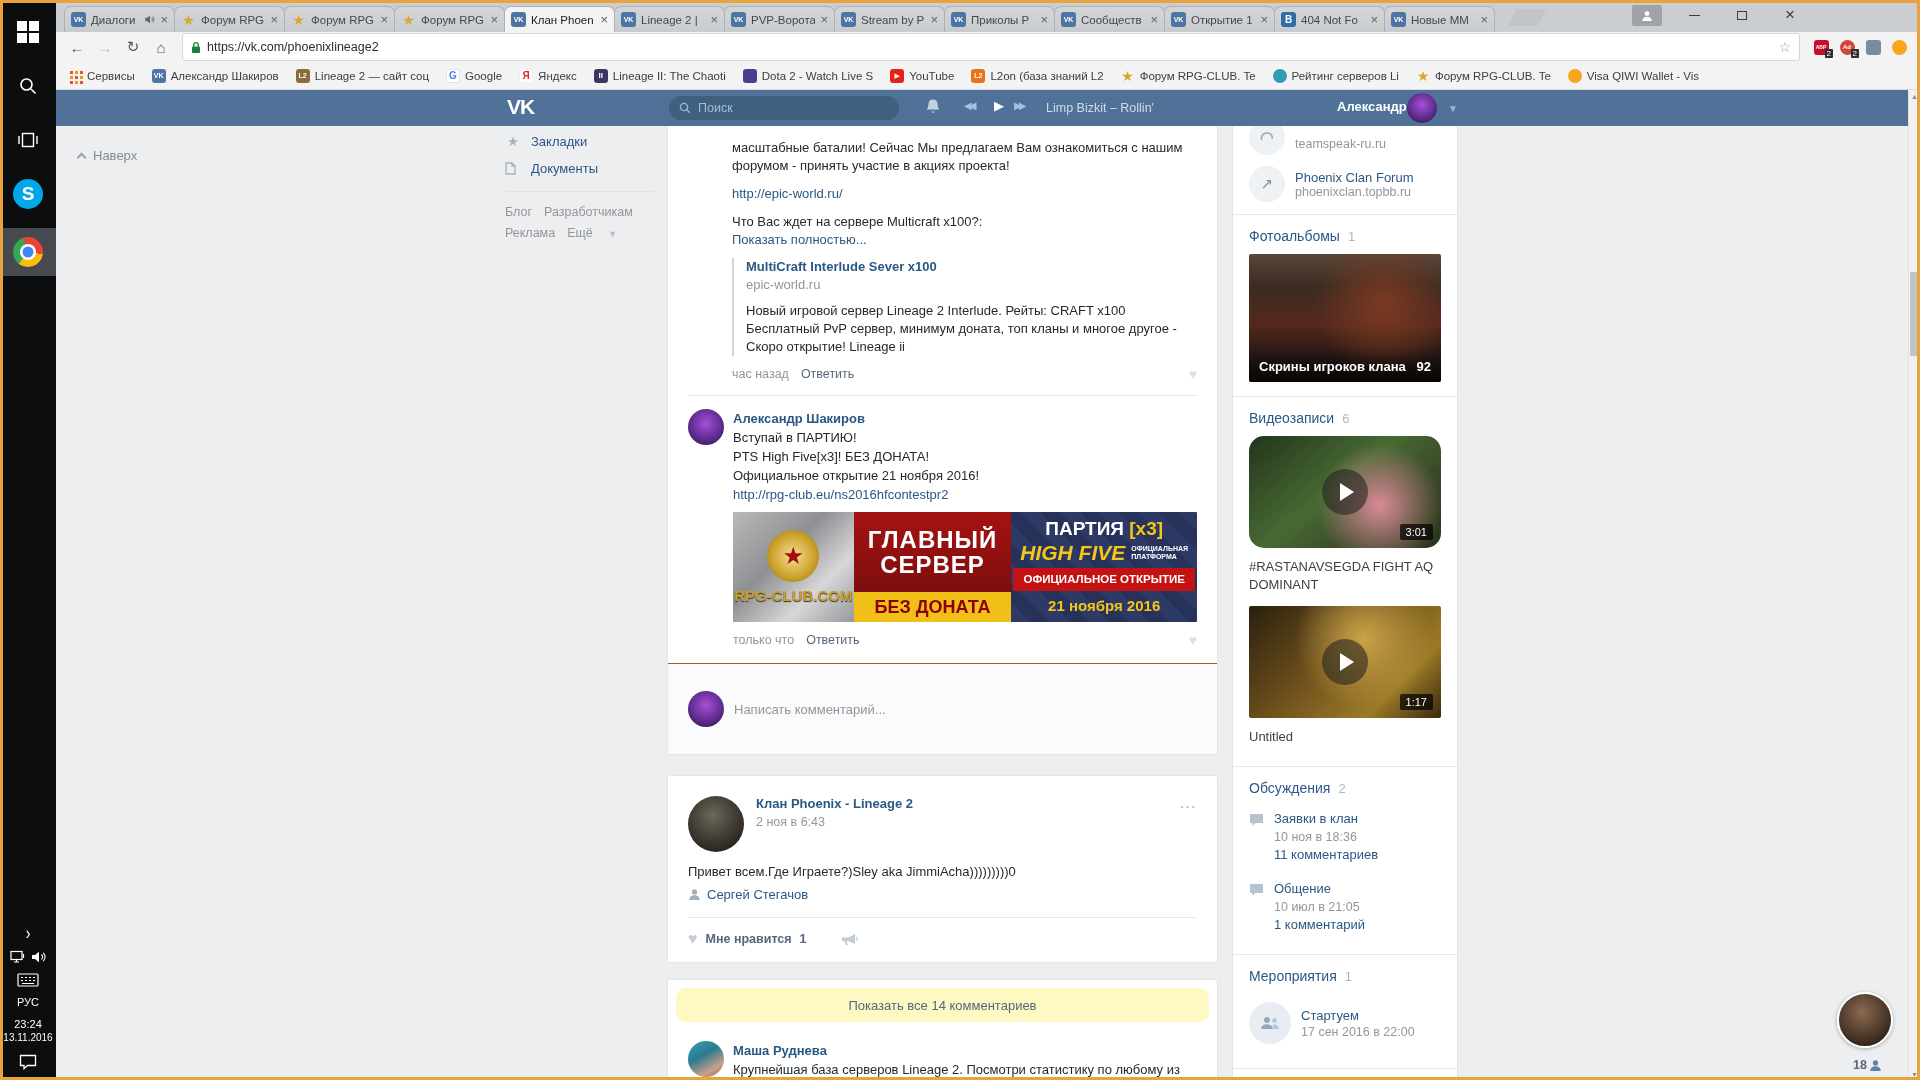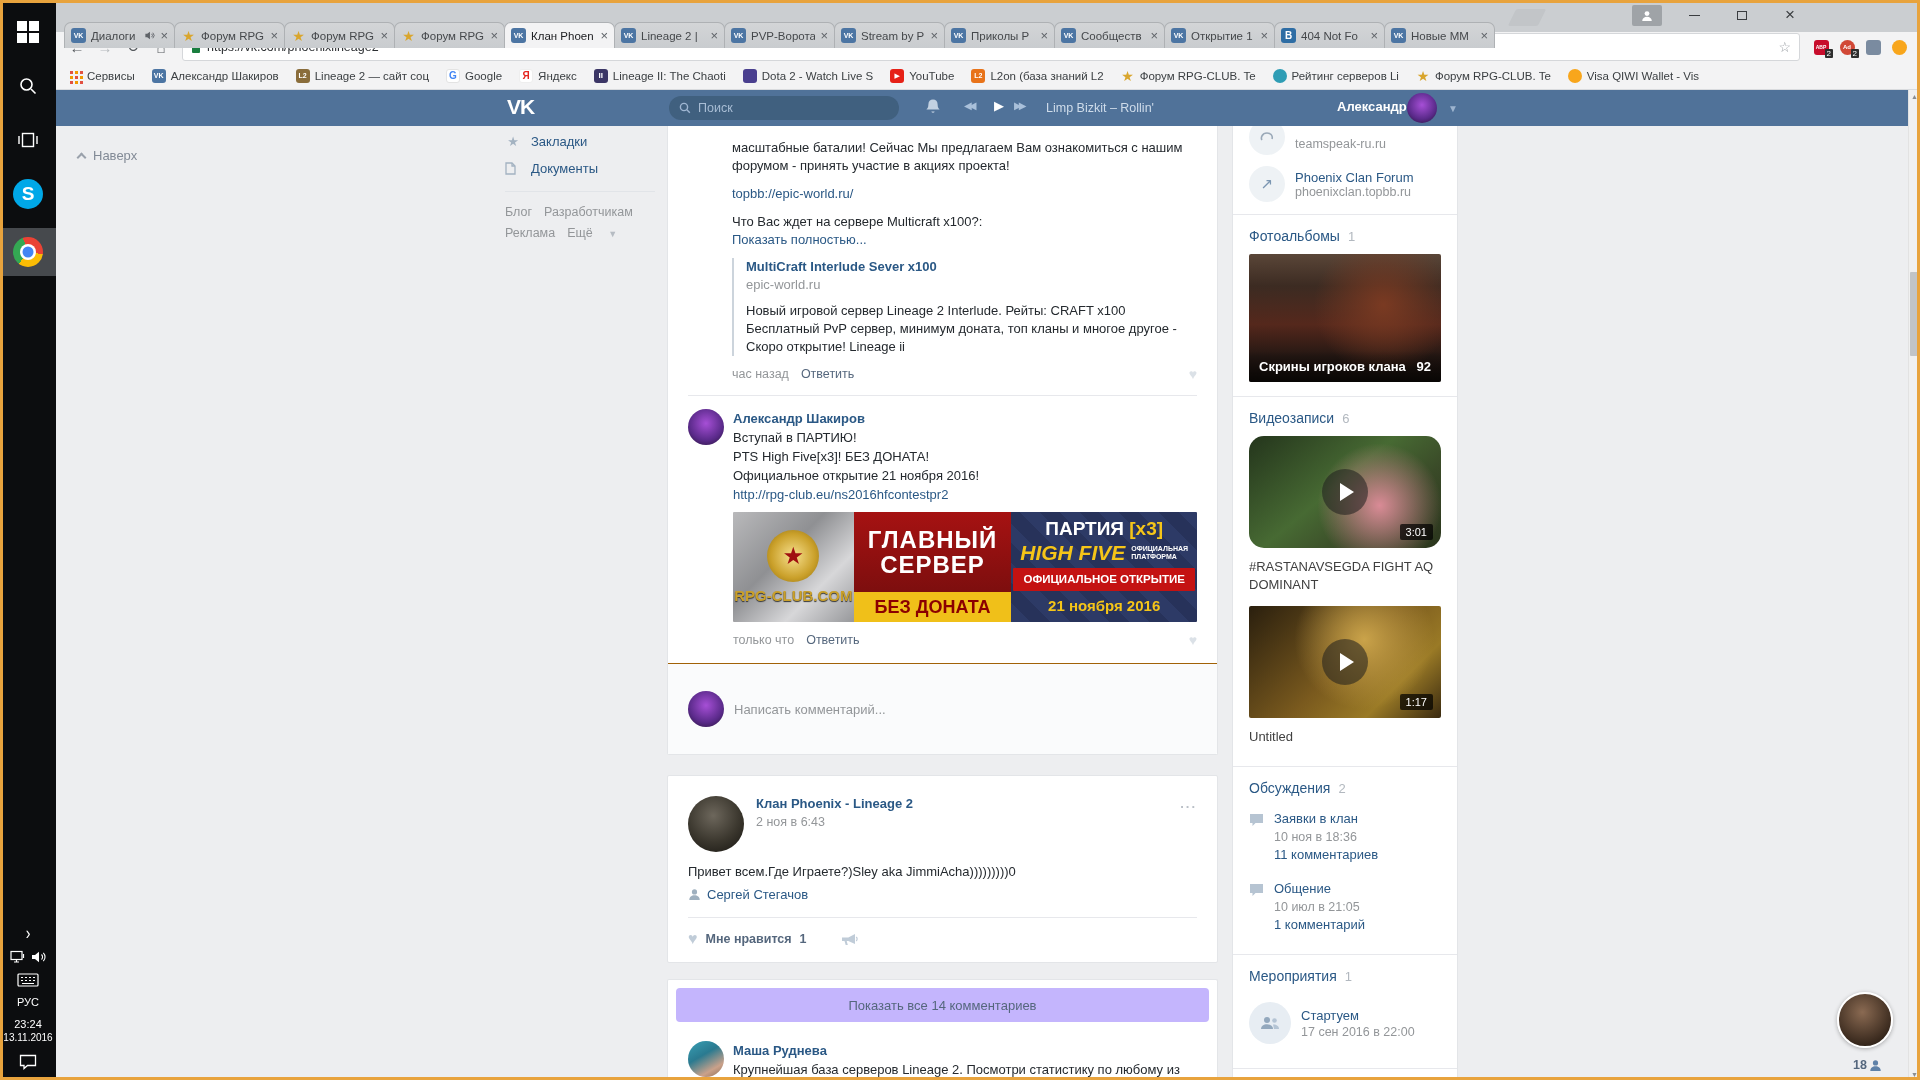--- a/index.html
+++ b/index.html
@@ -25,21 +25,21 @@
   .tb-bottom{display:flex;flex-direction:column;align-items:center;gap:9px;padding-bottom:10px;color:#fff;}
   .tb-chev{font-size:14px;color:#fff;transform:scaleY(1.3);}
   .tb-row{display:flex;gap:5px;align-items:center;}
   .tb-lang{font-size:11px;color:#fff;}
   .tb-clock{font-size:11px;line-height:14px;text-align:center;color:#fff;}
   .tb-clock .d{font-size:10px;}
 
   
   .browser{position:absolute;left:56px;top:0;right:0;bottom:0;}
   .tabstrip{height:32px;background:#cbced1;position:relative;}
-  .tabs{position:absolute;left:8px;top:22px;display:flex;height:26px;}
+  .tabs{position:absolute;left:8px;top:6px;display:flex;height:26px;}
   .tab{width:111px;display:flex;align-items:center;gap:5px;padding:0 6px;font-size:11.5px;color:#45484b;
     background:linear-gradient(#d3d5d7,#c9cccf);border:1px solid #aeb1b4;border-bottom:none;
     border-radius:7px 7px 0 0;margin-right:-1px;position:relative;}
   .tab[data-active="true"]{background:#f3f3f4;color:#202124;z-index:3;}
   .tab-title{flex:1;white-space:nowrap;overflow:hidden;}
   .tab-close{color:#5f6368;font-size:13px;line-height:1;}
   .fav{width:15px;height:15px;border-radius:3px;flex:none;display:inline-flex;align-items:center;
     justify-content:center;color:#fff;font-weight:bold;position:relative;}
   .fav[data-icon="vk"]{background:#4c75a3;}
   .fav[data-icon="vk"]::before{content:"VK";font-size:7px;}
@@ -171,21 +171,21 @@
   .pdate{color:#939699;font-size:12.5px;margin-top:4px;}
   .pdots{margin-left:auto;color:#b9bfc6;font-weight:bold;letter-spacing:2px;}
   .ptext{margin-top:12px;}
   .signed{margin-top:8px;display:flex;align-items:center;gap:6px;}
   .likes{border-top:1px solid #e7e8ec;margin-top:15px;padding:12px 0 14px;display:flex;align-items:center;
     gap:8px;color:#55677d;font-size:12.5px;font-weight:bold;}
   .likes .heart{color:#c0ccd8;font-size:16px;font-weight:normal;}
   .likes .mega{margin-left:26px;}
 
   .card.cmts{margin-top:16px;padding:8px 8px 0;border-bottom:none;}
-  .showall{background:#c4b5fd;border-radius:4px;height:34px;display:flex;align-items:center;
+  .showall{background:#fef9c3;border-radius:10px;height:34px;display:flex;align-items:center;
     justify-content:center;color:#55677d;}
   .cmts .comment{border-top:none;margin:6px 12px 0;}
   .masha{background:linear-gradient(150deg,#39a0b5 0%,#2a7a90 40%,#caa18a 75%,#8a6a52 100%);}
 
   
   .vksb{position:absolute;left:1176px;top:0;width:226px;font-size:13px;}
   .sb-card{background:#fff;border:1px solid #e3e5e8;border-top:none;padding:0 16px;overflow:hidden;}
   .sb-link{display:flex;gap:10px;align-items:center;padding:7px 0 4px;}
   .sb-link .circ{width:36px;height:36px;border-radius:50%;background:#eef2f5;flex:none;
     display:flex;align-items:center;justify-content:center;color:#7b96b2;font-size:15px;}
@@ -555,21 +555,21 @@
           </div>
         </div>
       </div>
 
       <div class="feed">
 
         <div class="card first">
           <div class="col">
             <div>масштабные баталии! Сейчас Мы предлагаем Вам ознакомиться с нашим форумом - принять участие в акциях проекта!</div>
             <div class="gap10"></div>
-            <a class="lnk">topbb://epic-world.ru/</a>
+            <a class="lnk">http://epic-world.ru/</a>
             <div class="gap10"></div>
             <div>Что Вас ждет на сервере Multicraft x100?:</div>
             <a class="lnk">Показать полностью...</a>
             <div class="quote">
               <a class="lnk" style="font-weight:bold;">MultiCraft Interlude Sever x100</a>
               <div class="qd">epic-world.ru</div>
               <div class="gap8"></div>
               <div>Новый игровой сервер Lineage 2 Interlude. Рейты: CRAFT x100 Бесплатный PvP сервер, минимум доната, топ кланы и многое другое - Скоро открытие! Lineage ii</div>
             </div>
             <div class="meta">

